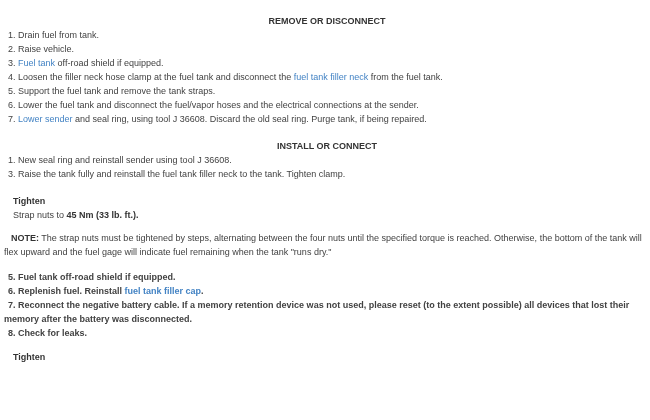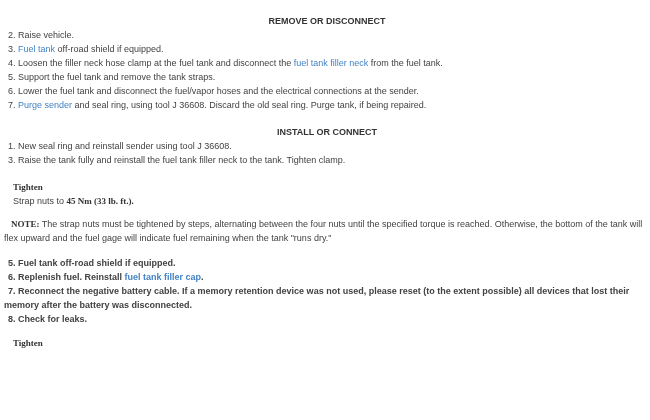--- a/index.html
+++ b/index.html
@@ -33,21 +33,20 @@
     text-indent: 4px;
   }
   .link {
     color: #4383c4;
     text-decoration: none;
     cursor: pointer;
   }
   .b {
     font-weight: bold;
     color: #333333;
-    font-family: Liberation Serif, serif;
   }
   .tighten-block {
     margin-top: 13px;
     margin-left: 9px;
     line-height: 14px;
   }
   .tighten-block.bolts {
     margin-top: 10px;
   }
   .note-block {
@@ -61,20 +60,24 @@
   }
 </style>
 </head>
 <body>
 
 <div class="doc">
 
   <div class="h">REMOVE OR DISCONNECT</div>
 
   <div class="li">
+    <span>1.</span>
+    <span>Drain fuel from tank.</span>
+  </div>
+  <div class="li">
     <span>2.</span>
     <span>Raise vehicle.</span>
   </div>
   <div class="li">
     <span>3.</span>
     <a class="link">Fuel tank</a><span> off-road shield if equipped.</span>
   </div>
   <div class="li">
     <span>4.</span>
     <span>Loosen the filler neck hose clamp at the fuel tank and disconnect the </span><a class="link">fuel tank filler neck</a><span> from the fuel tank.</span>
@@ -82,21 +85,21 @@
   <div class="li">
     <span>5.</span>
     <span>Support the fuel tank and remove the tank straps.</span>
   </div>
   <div class="li">
     <span>6.</span>
     <span>Lower the fuel tank and disconnect the fuel/vapor hoses and the electrical connections at the sender.</span>
   </div>
   <div class="li">
     <span>7.</span>
-    <a class="link">Purge sender</a><span> and seal ring, using tool J 36608. Discard the old seal ring. Purge tank, if being repaired.</span>
+    <a class="link">Lower sender</a><span> and seal ring, using tool J 36608. Discard the old seal ring. Purge tank, if being repaired.</span>
   </div>
 
   <div class="h spaced">INSTALL OR CONNECT</div>
 
   <div class="li">
     <span>1.</span>
     <span>New seal ring and reinstall sender using tool J 36608.</span>
   </div>
   <div class="li">
     <span>3.</span>

